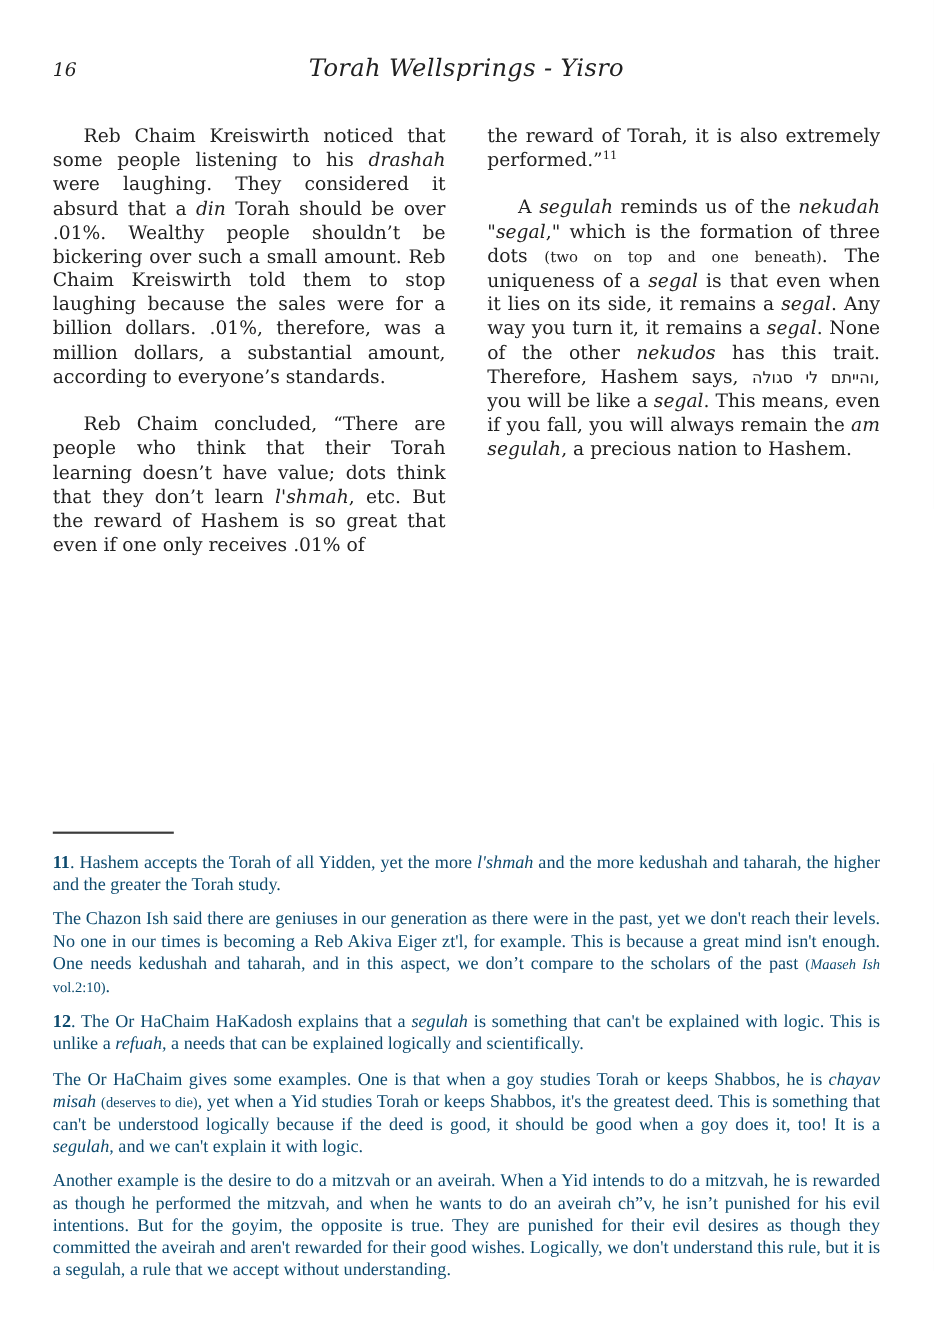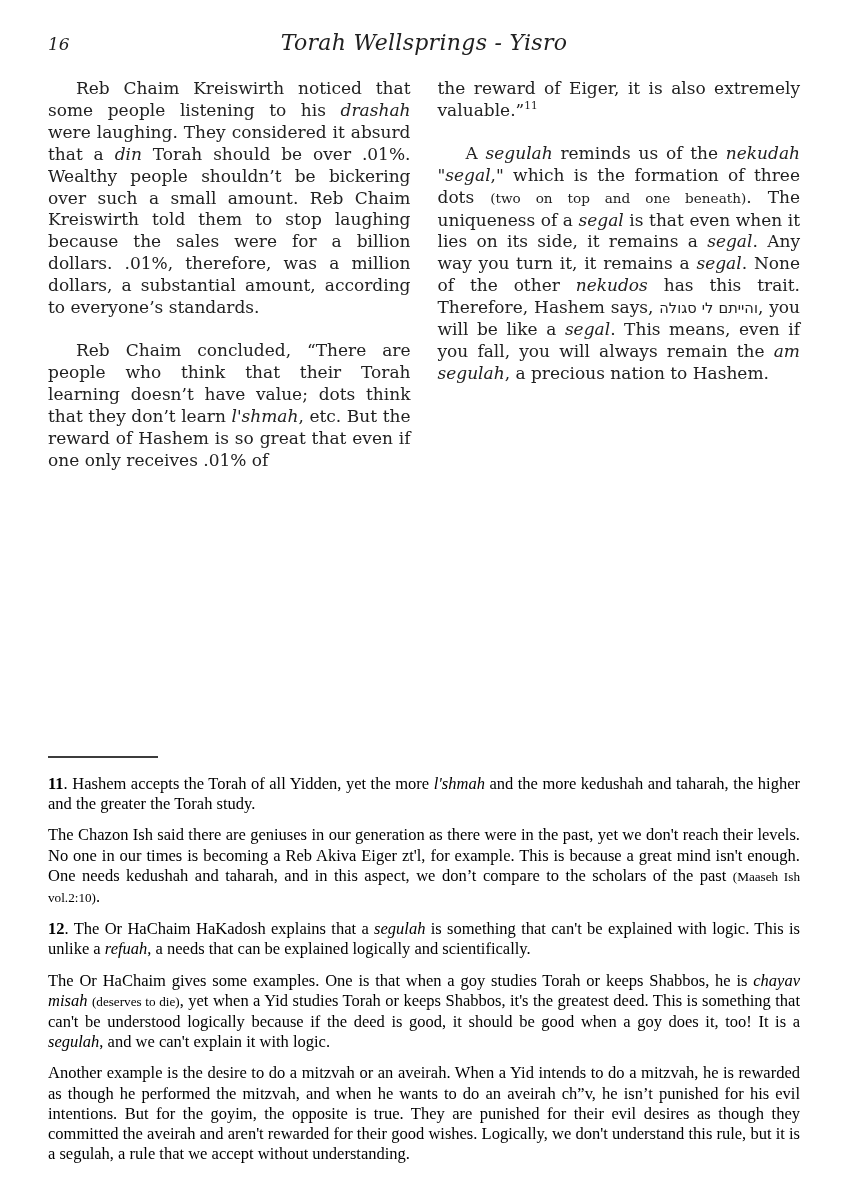--- a/index.html
+++ b/index.html
@@ -8,83 +8,83 @@
     width: 849px;
     height: 1200px;
     background: #ffffff;
     color: #212121;
     position: relative;
     font-family: "DejaVu Serif", serif;
     padding: 26px 49px 0 48px;
     overflow: hidden;
   }
   
-  .header { position: relative; height: 44px; }
+  .header { position: relative; height: 44px; margin-top: 20px; }
   .page-number {
     position: absolute; left: 0; top: 8px;
     font-style: italic; font-size: 17px;
   }
   .page-title {
     text-align: center;
     font-style: italic;
     font-size: 22px;
     letter-spacing: 0.3px;
     padding-top: 4px;
   }
   
-  .columns { display: flex; gap: 27px; margin-top: 8px; }
+  .columns { display: flex; gap: 38px; margin-top: 24px; }
   .col {
     flex: 1;
     font-size: 17px;
     line-height: 21.9px;
     text-align: justify;
   }
   .col p { margin: 0 0 21px 0; text-indent: 28px; }
   .col p.no-indent { text-indent: 0; }
   
   .footnotes {
     position: absolute;
     top: 748px; left: 48px; right: 49px;
     font-family: "Liberation Serif", serif;
     font-size: 16.5px;
     line-height: 20.2px;
     text-align: justify;
-    color: #000000;
+    color: #0c4a6e;
   }
   .fn-rule {
     width: 110px; height: 2px;
     background: #3c3c3c;
     margin: 8px 0 16px 0;
   }
   .footnotes p { margin: 0 0 11px 0; }
   
   .r-i   { font-style: italic; }
   .r-b   { font-weight: 700; }
   .r-sm  { font-size: 0.80em; }
-  .r-ism { font-size: 0.80em; }
+  .r-ism { font-size: 0.80em; font-style: italic; }
   .r-sup { vertical-align: super; font-size: 0.62em; line-height: 0; }
   .r-he  { font-family: "DejaVu Sans", sans-serif; font-size: 0.86em; }
 </style>
 </head>
 <body>
 
 <div class="page">
 
   <div class="header">
     <div class="page-number">16</div>
     <div class="page-title">Torah Wellsprings - Yisro</div>
   </div>
 
   <div class="columns">
     <div class="col">
       <p><span>Reb Chaim Kreiswirth noticed that some people listening to his </span><span class="r-i">drashah</span><span> were laughing. They considered it absurd that a </span><span class="r-i">din</span><span> Torah should be over .01%. Wealthy people shouldn’t be bickering over such a small amount. Reb Chaim Kreiswirth told them to stop laughing because the sales were for a billion dollars. .01%, therefore, was a million dollars, a substantial amount, according to everyone’s standards.</span></p>
       <p><span>Reb Chaim concluded, “There are people who think that their Torah learning doesn’t have value; dots think that they don’t learn </span><span class="r-i">l'shmah</span><span>, etc. But the reward of Hashem is so great that even if one only receives .01% of</span></p>
     </div>
     <div class="col">
-      <p class="no-indent"><span>the reward of Eiger, it is also extremely valuable.”</span><span class="r-sup">11</span></p>
+      <p class="no-indent"><span>the reward of Torah, it is also extremely performed.”</span><span class="r-sup">11</span></p>
       <p><span>A </span><span class="r-i">segulah</span><span> reminds us of the </span><span class="r-i">nekudah</span><span> "</span><span class="r-i">segal</span><span>," which is the formation of three dots </span><span class="r-sm">(two on top and one beneath)</span><span>. The uniqueness of a </span><span class="r-i">segal</span><span> is that even when it lies on its side, it remains a </span><span class="r-i">segal</span><span>. Any way you turn it, it remains a </span><span class="r-i">segal</span><span>. None of the other </span><span class="r-i">nekudos</span><span> has this trait. Therefore, Hashem says, </span><span class="r-he">והייתם לי סגולה</span><span>, you will be like a </span><span class="r-i">segal</span><span>. This means, even if you fall, you will always remain the </span><span class="r-i">am segulah</span><span>, a precious nation to Hashem.</span></p>
     </div>
   </div>
 
   <div class="footnotes">
     <div class="fn-rule"></div>
     <p><span class="r-b">11</span><span>. Hashem accepts the Torah of all Yidden, yet the more </span><span class="r-i">l'shmah</span><span> and the more kedushah and taharah, the higher and the greater the Torah study.</span></p>
     <p><span>The Chazon Ish said there are geniuses in our generation as there were in the past, yet we don't reach their levels. No one in our times is becoming a Reb Akiva Eiger zt'l, for example. This is because a great mind isn't enough. One needs kedushah and taharah, and in this aspect, we don’t compare to the scholars of the past </span><span class="r-sm">(</span><span class="r-ism">Maaseh Ish</span><span class="r-sm"> vol.2:10)</span><span>.</span></p>
     <p><span class="r-b">12</span><span>. The Or HaChaim HaKadosh explains that a </span><span class="r-i">segulah</span><span> is something that can't be explained with logic. This is unlike a </span><span class="r-i">refuah</span><span>, a needs that can be explained logically and scientifically.</span></p>
     <p><span>The Or HaChaim gives some examples. One is that when a goy studies Torah or keeps Shabbos, he is </span><span class="r-i">chayav misah</span><span> </span><span class="r-sm">(deserves to die)</span><span>, yet when a Yid studies Torah or keeps Shabbos, it's the greatest deed. This is something that can't be understood logically because if the deed is good, it should be good when a goy does it, too! It is a </span><span class="r-i">segulah</span><span>, and we can't explain it with logic.</span></p>

